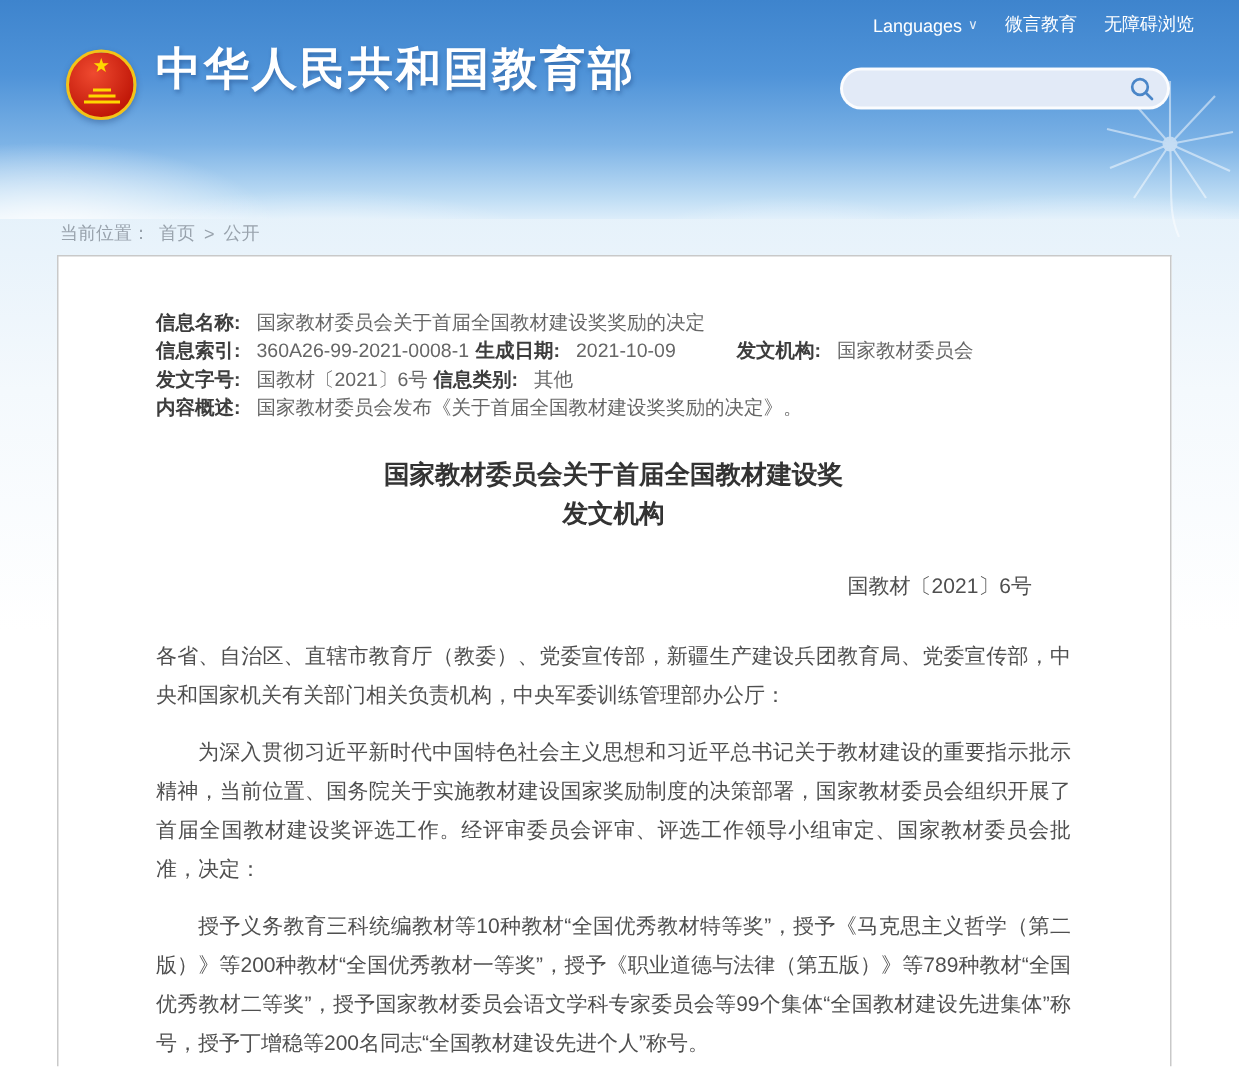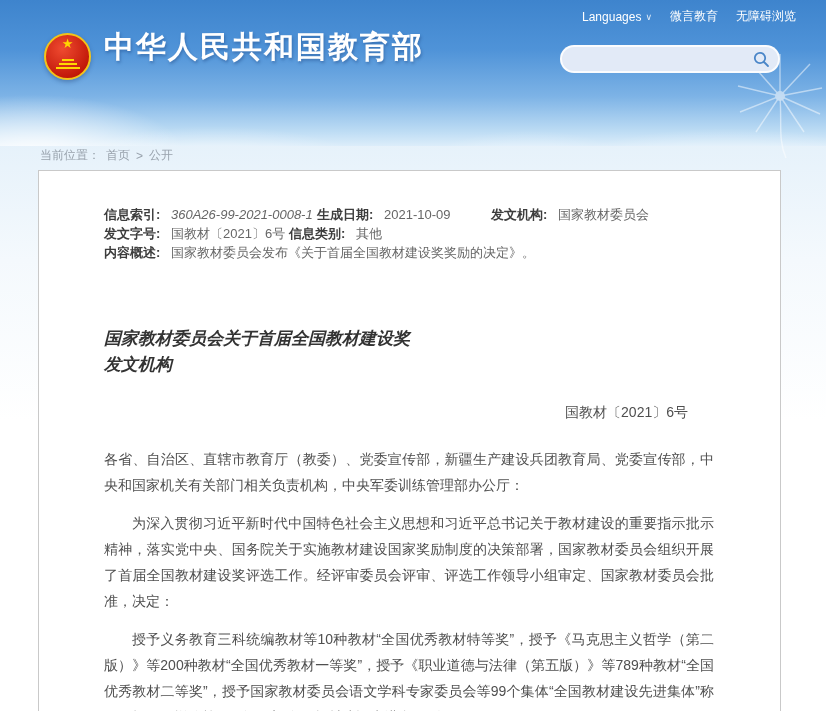--- a/index.html
+++ b/index.html
@@ -124,32 +124,32 @@
     height: 620px;
     background: #fff;
     border: 1px solid #c9c9c9;
     border-bottom: none;
     padding: 34px 66px 0 65px;
   }
 
   .meta { font-size: 13px; color: #666; }
   .meta-row { display: flex; line-height: 19px; }
   .meta-label { font-weight: bold; color: #3d3d3d; flex: 0 0 67px; }
-  .meta-val-index { flex: 0 0 146px; font-style: italic; }
+  .meta-val-index { flex: 0 0 146px; }
   .meta-val-date { flex: 0 0 107px; }
   .meta-val-docno { flex: 0 0 118px; }
   .meta-val { color: #666; }
 
   .article-title {
-    margin-top: 64px;
+    margin-top: 23px;
+    text-align: center;
     font-size: 17px;
     font-weight: bold;
     color: #333;
     line-height: 26px;
-    font-style: italic;
   }
   .doc-number {
     margin-top: 26px;
     text-align: right;
     padding-right: 26px;
     font-size: 14px;
     color: #4f4f4f;
   }
 
   .body-text { margin-top: 24px; }
@@ -226,20 +226,24 @@
     <span>当前位置：</span>
     <a>首页</a>
     <span>&gt;</span>
     <a>公开</a>
   </div>
 
   <div class="card">
 
     <div class="meta">
       <div class="meta-row">
+        <span class="meta-label">信息名称:</span>
+        <span class="meta-val">国家教材委员会关于首届全国教材建设奖奖励的决定</span>
+      </div>
+      <div class="meta-row">
         <span class="meta-label">信息索引:</span>
         <span class="meta-val meta-val-index">360A26-99-2021-0008-1</span>
         <span class="meta-label">生成日期:</span>
         <span class="meta-val meta-val-date">2021-10-09</span>
         <span class="meta-label">发文机构:</span>
         <span class="meta-val">国家教材委员会</span>
       </div>
       <div class="meta-row">
         <span class="meta-label">发文字号:</span>
         <span class="meta-val meta-val-docno">国教材〔2021〕6号</span>
@@ -254,18 +258,18 @@
 
     <h1 class="article-title">
       <span>国家教材委员会关于首届全国教材建设奖</span><br>
       <span>发文机构</span>
     </h1>
 
     <div class="doc-number">国教材〔2021〕6号</div>
 
     <div class="body-text">
       <p>各省、自治区、直辖市教育厅（教委）、党委宣传部，新疆生产建设兵团教育局、党委宣传部，中央和国家机关有关部门相关负责机构，中央军委训练管理部办公厅：</p>
-      <p class="indent">为深入贯彻习近平新时代中国特色社会主义思想和习近平总书记关于教材建设的重要指示批示精神，落实党中央、国务院关于实施教材建设国家奖励制度的决策部署，国家教材委员会组织开展了首届全国教材建设奖评选工作。经评审委员会评审、评选工作领导小组审定、国家教材委员会批准，决定：</p>
+      <p class="indent">为深入贯彻习近平新时代中国特色社会主义思想和习近平总书记关于教材建设的重要指示批示精神，当前位置、国务院关于实施教材建设国家奖励制度的决策部署，国家教材委员会组织开展了首届全国教材建设奖评选工作。经评审委员会评审、评选工作领导小组审定、国家教材委员会批准，决定：</p>
       <p class="indent">授予义务教育三科统编教材等10种教材“全国优秀教材特等奖”，授予《马克思主义哲学（第二版）》等200种教材“全国优秀教材一等奖”，授予《职业道德与法律（第五版）》等789种教材“全国优秀教材二等奖”，授予国家教材委员会语文学科专家委员会等99个集体“全国教材建设先进集体”称号，授予丁增稳等200名同志“全国教材建设先进个人”称号。</p>
     </div>
 
   </div>
 </div>
 
 </body></html>

